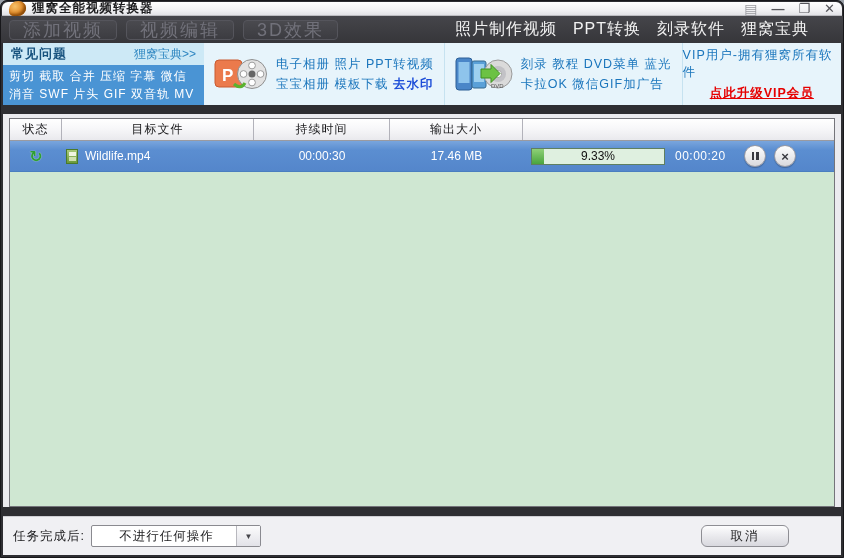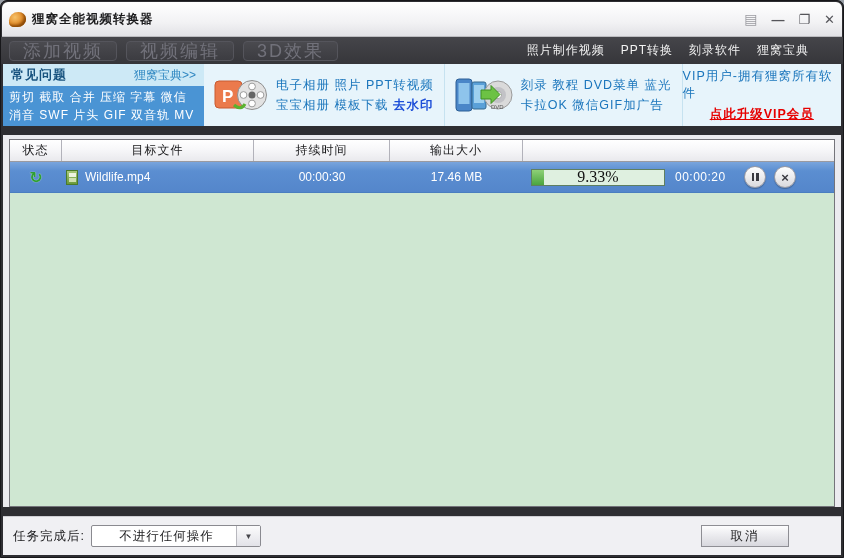--- a/index.html
+++ b/index.html
@@ -1,39 +1,39 @@
 <!DOCTYPE html>
 <html><head>
 <meta charset="utf-8">
 <style>
   * { margin:0; padding:0; box-sizing:border-box; }
   html,body { background:#9aa0a8; font-family:"Liberation Sans","DejaVu Sans",sans-serif; }
   .window{ width:844px; height:558px; background:#2e2e32; border-radius:7px 7px 0 0;
            display:flex; flex-direction:column; overflow:hidden; border:1px solid #17171a; }
 
   
-  .titlebar{ height:35px; margin:1px 1px 0 1px; border-radius:6px 6px 0 0;
+  .titlebar{ height:14px; margin:1px 1px 0 1px; border-radius:6px 6px 0 0;
              background:linear-gradient(#ffffff,#f2f2f4 60%,#e2e2e6);
              border-bottom:1px solid #bcbcc0; display:flex; align-items:center; padding:4px 7px; }
   .app-icon{ width:17px; height:15px; border-radius:55% 45% 50% 30%;
              background:radial-gradient(circle at 35% 35%, #f6c16a, #e08a28 55%, #a85a10);
              box-shadow:inset -2px -2px 3px #8a4a08; margin-right:6px; }
   .title-text{ font-size:12.5px; font-weight:bold; color:#1c1c1e; letter-spacing:1px; }
   .title-controls{ margin-left:auto; display:flex; align-items:center; gap:14px; }
   .tc-btn{ font-size:13px; color:#55555a; font-weight:bold; line-height:1; cursor:default; }
   .tc-btn.menu{ color:#9a9aa0; font-size:14px; }
 
   
   .toolbar{ height:27px; background:linear-gradient(#45454a,#36363a); display:flex; align-items:center; padding:0 8px; }
   .tb-btn{ height:20px; padding:0 13px; margin-right:9px; display:flex; align-items:center;
            font-size:18px; color:#71717a; letter-spacing:2px;
            border:1px solid #55555c; border-radius:4px;
            background:linear-gradient(#4a4a4f,#3c3c41); }
   .tb-menu{ margin-left:auto; margin-right:26px; display:flex; gap:16px; }
-  .tb-menu span{ font-size:12px; color:#f2f2f2; letter-spacing:1px; cursor:pointer; }
+  .tb-menu span{ font-size:16px; color:#f2f2f2; letter-spacing:1px; cursor:pointer; }
 
   
   .promo{ height:62px; background:#e7f4fb; margin:0 2px; display:flex; align-items:stretch; }
   .faq-box{ width:201px; display:flex; flex-direction:column; }
   .faq-head{ height:22px; background:#cde9f6; display:flex; align-items:center; padding:0 8px; }
   .faq-title{ font-size:13px; font-weight:bold; color:#17527e; letter-spacing:1px; }
   .faq-link{ margin-left:auto; font-size:12px; color:#2e86c1; cursor:pointer; }
   .faq-tags{ flex:1; background:#4a94d4; color:#ffffff; font-size:12px; line-height:18px;
              padding:2px 6px; letter-spacing:1px; }
   .promo-sec{ display:flex; align-items:center; padding:0 10px; }
@@ -61,21 +61,21 @@
   .cell.center{ justify-content:center; }
   .status-icon{ font-size:16px; font-weight:bold; color:#2f9e36; text-shadow:0 0 1px #eafbe8; }
   .film-icon{ width:12px; height:15px; background:linear-gradient(#a8c87a,#6a9a3a); border:1px solid #4a7a2a;
               position:relative; margin:0 7px 0 4px; flex:none; }
   .film-icon::before{ content:""; position:absolute; left:2px; top:2px; width:7px; height:4px; background:#eef4e0; }
   .film-icon::after{ content:""; position:absolute; left:2px; bottom:2px; width:7px; height:4px; background:#cfe0b0; }
   .progress{ width:134px; height:17px; margin-left:8px; border:1px solid #5f7f60; background:#dff0e0;
              position:relative; flex:none; }
   .progress-fill{ position:absolute; left:0; top:0; bottom:0; background:linear-gradient(#8ed077,#4aa53e); }
   .progress-label{ position:absolute; inset:0; display:flex; align-items:center; justify-content:center;
-                   font-size:16px; color:#111;font-family:Liberation Serif, serif; }
+                   font-size:12px; color:#111; }
   .elapsed{ margin-left:10px; letter-spacing:0.5px; }
   .row-btns{ margin-left:auto; margin-right:38px; display:flex; gap:8px; }
   .circle-btn{ width:22px; height:22px; border-radius:50%; background:linear-gradient(#ffffff,#d9d9dd);
                border:1px solid #9a9aa2; box-shadow:0 1px 1px rgba(0,0,0,.25);
                display:flex; align-items:center; justify-content:center; cursor:pointer; }
   .pause-glyph{ display:flex; gap:2px; }
   .pause-glyph i{ width:2.5px; height:8px; background:#3a3a40; }
   .x-glyph{ font-size:13px; font-weight:bold; color:#3a3a40; line-height:1; }
   .empty-area{ flex:1; }
 
@@ -83,21 +83,21 @@
   .footer{ height:39px; background:#f0f0f3; border-top:1px solid #cfcfd4; margin:0 2px 2px 2px;
            display:flex; align-items:center; padding:0 10px 0 10px; }
   .after-label{ font-size:12.5px; color:#1a1a1c; letter-spacing:1px; margin-right:6px; }
   .dropdown{ width:170px; height:22px; background:#ffffff; border:1px solid #8a8a90; border-radius:2px;
              display:flex; align-items:center; cursor:pointer; }
   .dropdown-value{ flex:1; font-size:12.5px; color:#1a1a1c; padding-left:5px; letter-spacing:1px;text-align:center; }
   .dropdown-arrow{ width:24px; height:100%; border-left:1px solid #b8b8be;
                    background:linear-gradient(#fbfbfc,#e2e2e8); display:flex; align-items:center; justify-content:center; }
   .dropdown-arrow span{ font-size:8px; color:#44444a; }
   .cancel-btn{ margin-left:auto; margin-right:42px; width:88px; height:22px;
-               background:linear-gradient(#fdfdfe,#e8e8ec 55%,#d8d8de); border:1px solid #8e8e94; border-radius:0;
+               background:linear-gradient(#fdfdfe,#e8e8ec 55%,#d8d8de); border:1px solid #8e8e94; border-radius:6px;
                font-size:12.5px; color:#1a1a1c; display:flex; align-items:center; justify-content:center;
                letter-spacing:2px; cursor:pointer; }
 </style>
 </head>
 <body>
 
 <div class="window">
 
   <div class="titlebar">
     <div class="app-icon"></div>

